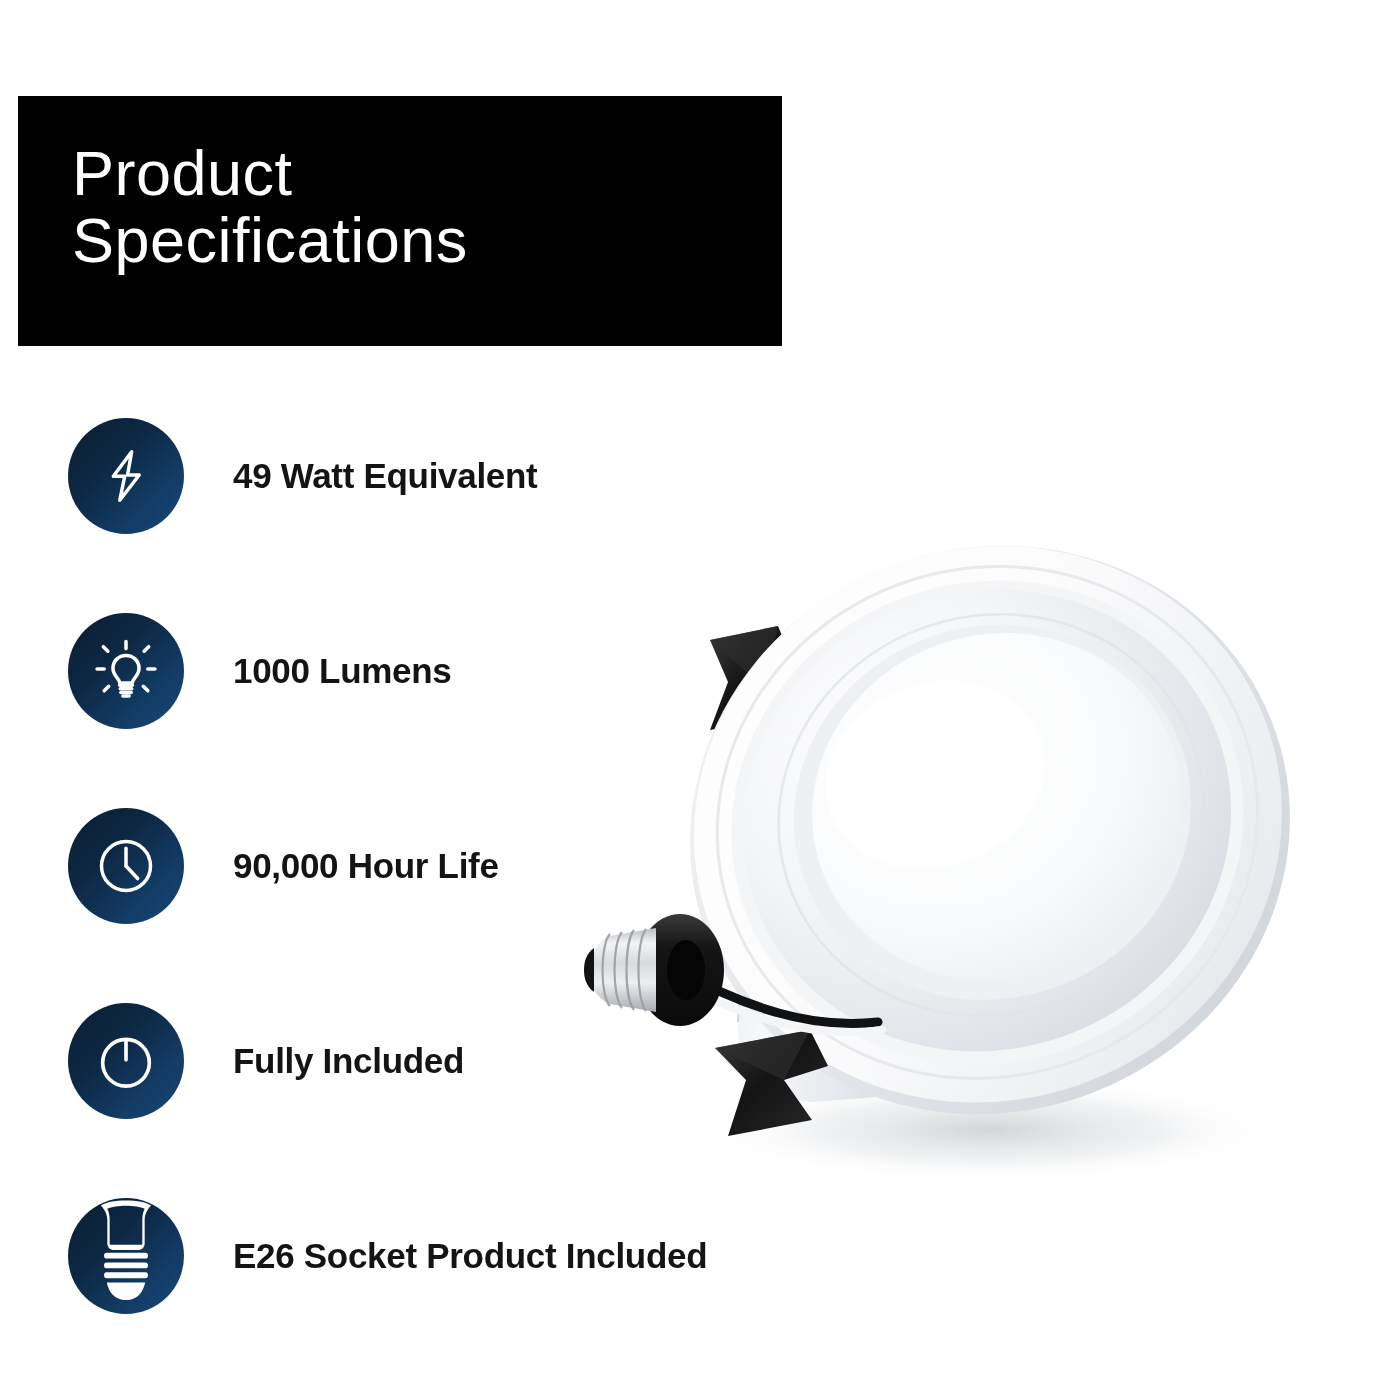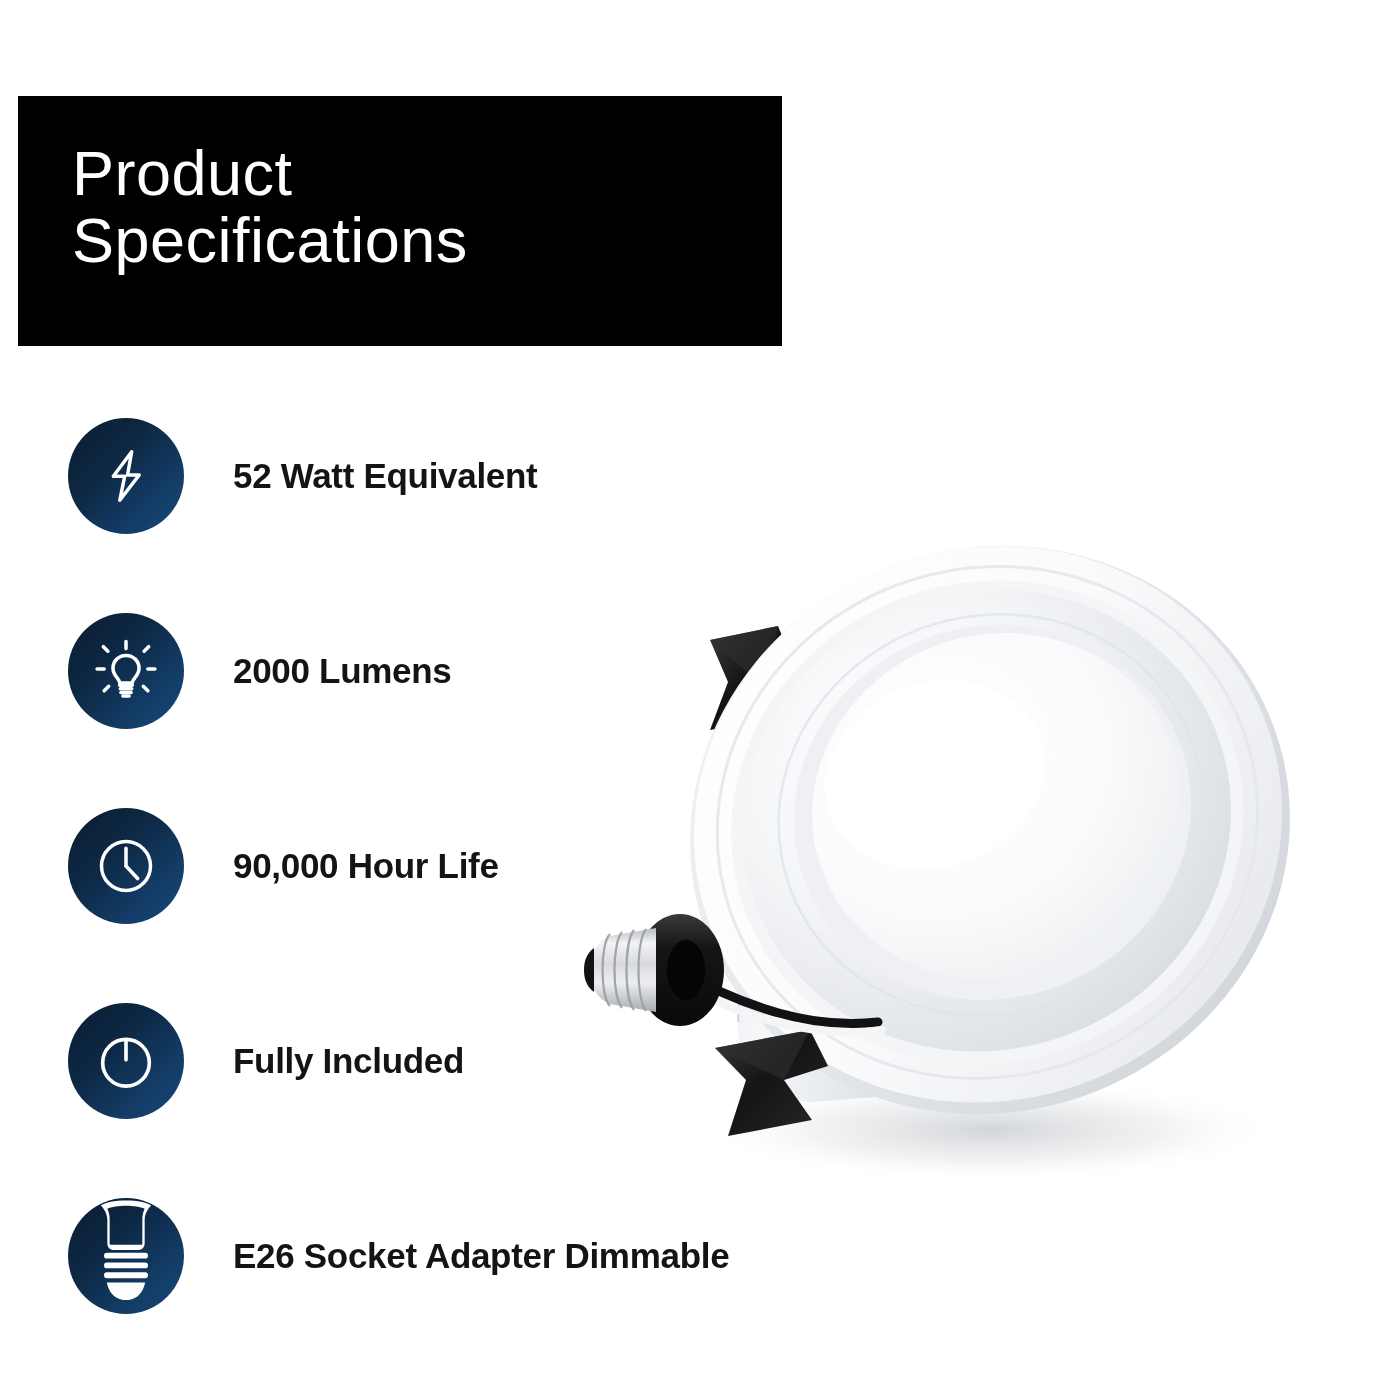--- a/index.html
+++ b/index.html
@@ -110,21 +110,21 @@
   <div class="spec-list">
 
     <div class="spec-row">
       <div class="spec-icon">
         <span>
           <svg width="62" height="62" viewBox="0 0 24 24" fill="none" stroke="#ffffff" stroke-width="1.35" stroke-linecap="round" stroke-linejoin="round">
             <path d="M14.2 2.6 L7.1 12.1 H11.5 L9.6 21.4 L17.1 11.6 H12.6 Z"></path>
           </svg>
         </span>
       </div>
-      <div class="spec-label">52 Watt Equivalent</div>
+      <div class="spec-label">49 Watt Equivalent</div>
     </div>
 
     <div class="spec-row">
       <div class="spec-icon">
         <span>
           <svg width="68" height="68" viewBox="0 0 24 24" fill="none" stroke="#ffffff" stroke-width="1.25" stroke-linecap="round" stroke-linejoin="round">
 
             <path d="M12 6.5c-2.6 0-4.6 2.0-4.6 4.5 0 1.7 0.9 2.7 1.6 3.6 0.5 0.6 0.8 1.0 0.8 1.6h4.4c0-0.6 0.3-1.0 0.8-1.6 0.7-0.9 1.6-1.9 1.6-3.6 0-2.5-2.0-4.5-4.6-4.5z"></path>
 
             <path d="M9.8 17.0h4.4"></path>
@@ -135,21 +135,21 @@
             <path d="M12 1.6v2.5"></path>
             <path d="M4.3 11.3H1.8"></path>
             <path d="M22.2 11.3h-2.5"></path>
             <path d="M5.6 5.0 4.0 3.4"></path>
             <path d="M18.4 5.0 20.0 3.4"></path>
             <path d="M5.9 17.4 4.3 19.0"></path>
             <path d="M18.1 17.4 19.7 19.0"></path>
           </svg>
         </span>
       </div>
-      <div class="spec-label">2000 Lumens</div>
+      <div class="spec-label">1000 Lumens</div>
     </div>
 
     <div class="spec-row">
       <div class="spec-icon">
         <span>
           <svg width="70" height="70" viewBox="0 0 24 24" fill="none" stroke="#ffffff" stroke-width="1.2" stroke-linecap="round" stroke-linejoin="round">
             <circle cx="12" cy="12" r="8.4"></circle>
             <path d="M12 5.9V12"></path>
             <path d="M12 12l4.0 4.3"></path>
           </svg>
@@ -181,21 +181,21 @@
                      c0 0.15-0.12 0.27-0.27 0.27H8.77C8.62 9.57 8.5 9.45 8.5 9.3V4.2C8.5 3.3 8.3 2.5 8.0 1.9z"></path>
 
             <rect x="7.3" y="11.3" width="9.4" height="1.25" rx="0.55"></rect>
             <rect x="7.3" y="13.4" width="9.4" height="1.25" rx="0.55"></rect>
             <rect x="7.3" y="15.5" width="9.4" height="1.25" rx="0.55"></rect>
 
             <path d="M7.9 17.7h8.2c0 0-0.35 2.0-1.6 2.9-0.8 0.6-1.7 0.85-2.5 0.85s-1.7-0.25-2.5-0.85C8.25 19.7 7.9 17.7 7.9 17.7z"></path>
           </svg>
         </span>
       </div>
-      <div class="spec-label">E26 Socket Adapter Dimmable</div>
+      <div class="spec-label">E26 Socket Product Included</div>
     </div>
 
   </div>
 
   <div class="product">
     <svg width="840" height="780" viewBox="0 0 840 780">
       <defs>
 
         <linearGradient id="trimG" x1="0" y1="0" x2="1" y2="1">
           <stop offset="0%" stop-color="#ffffff"></stop>

